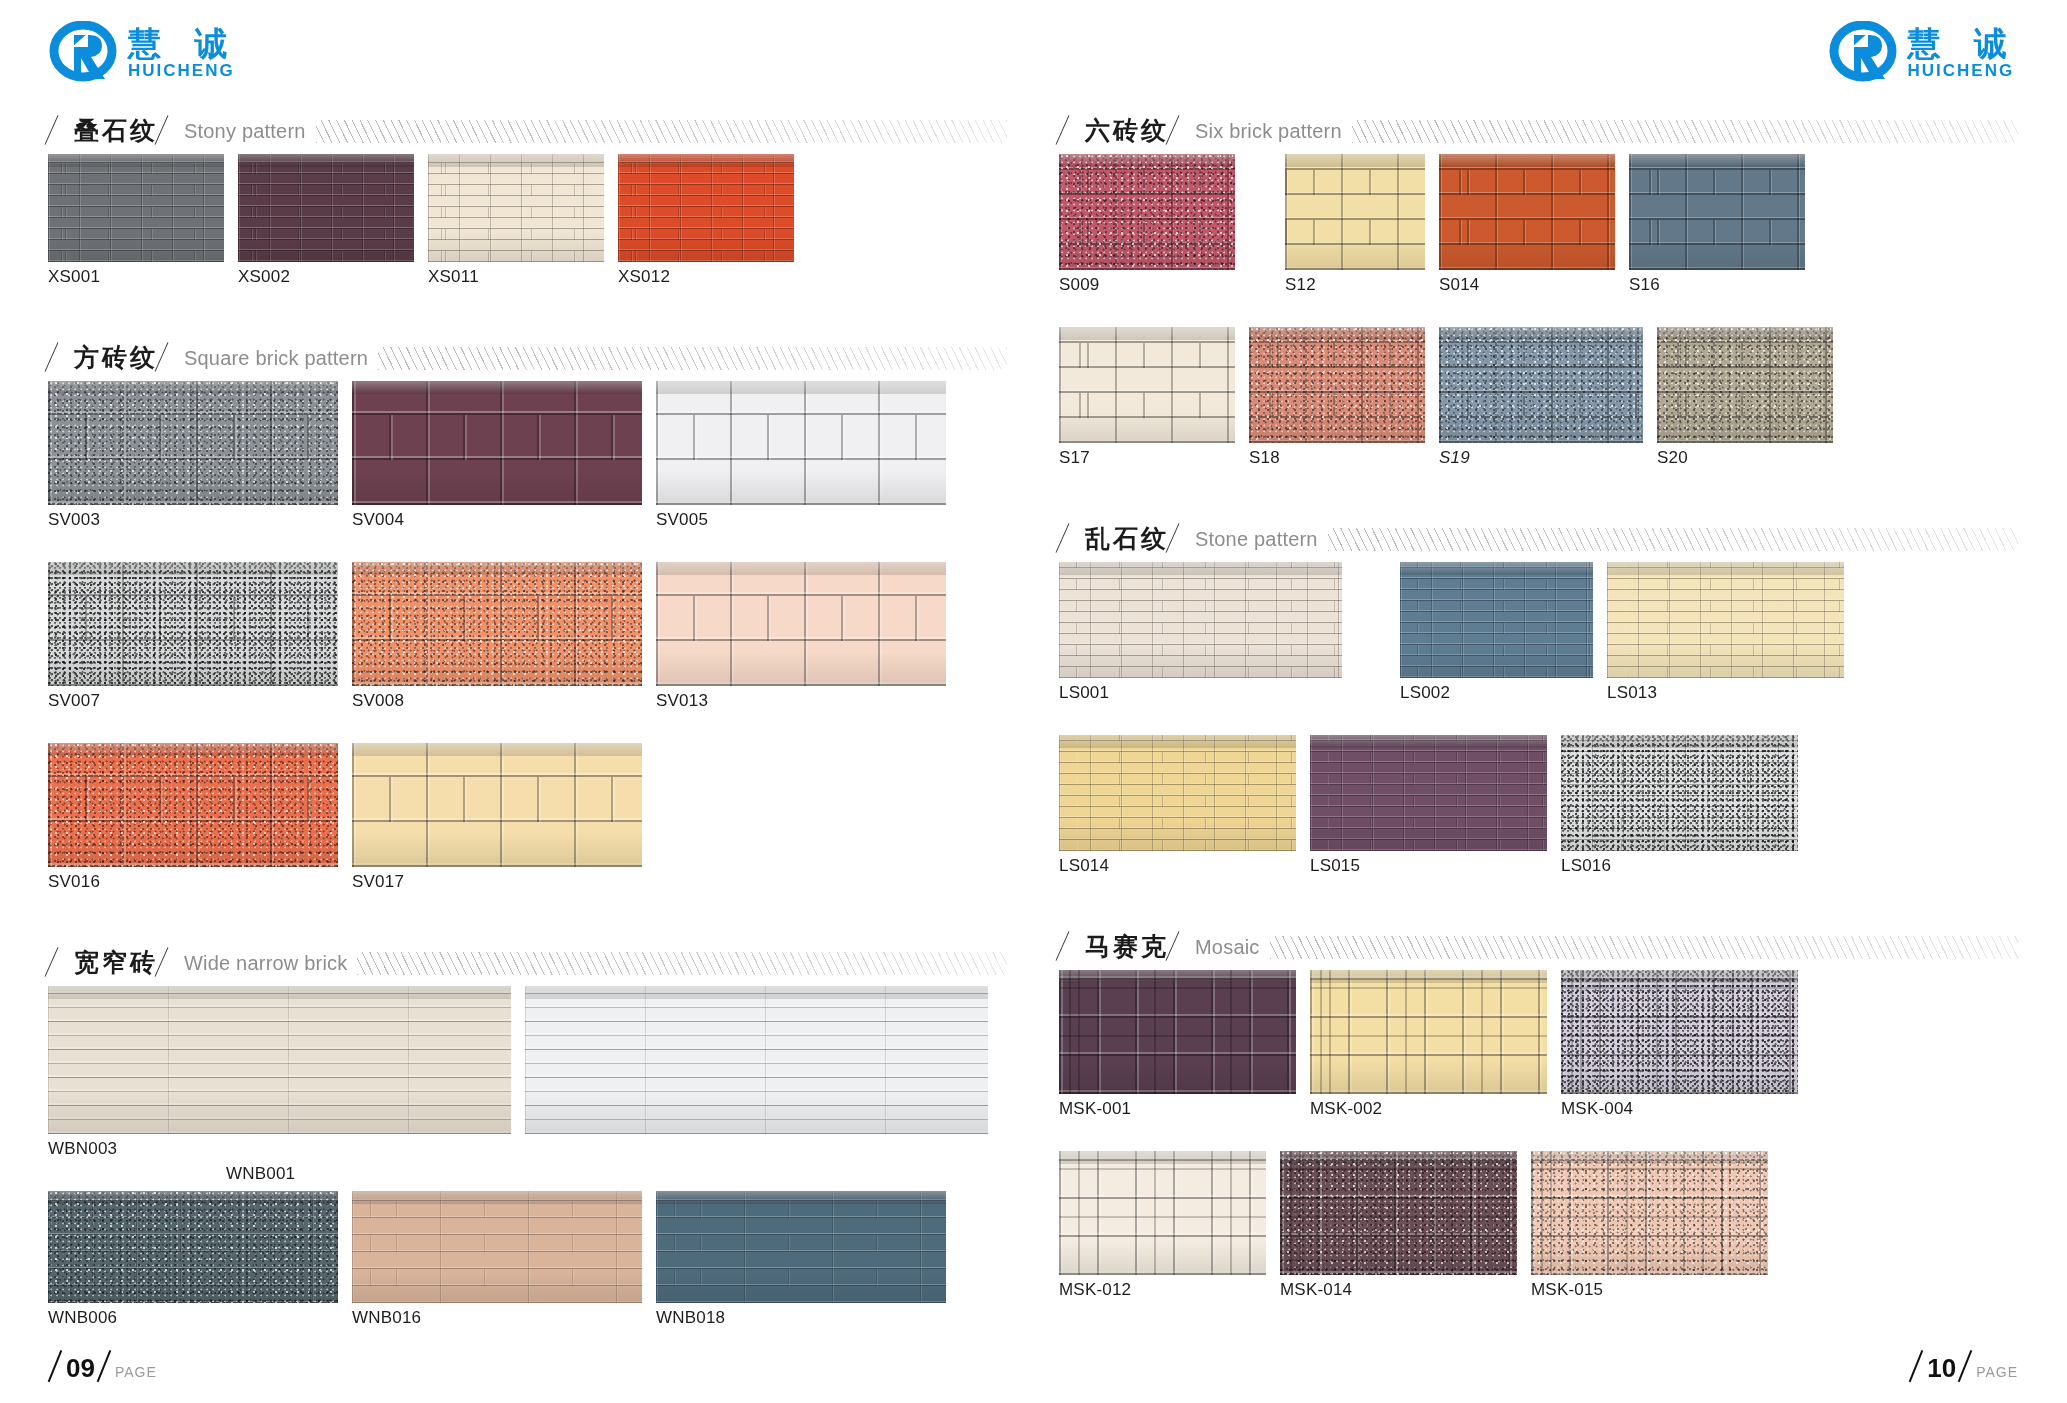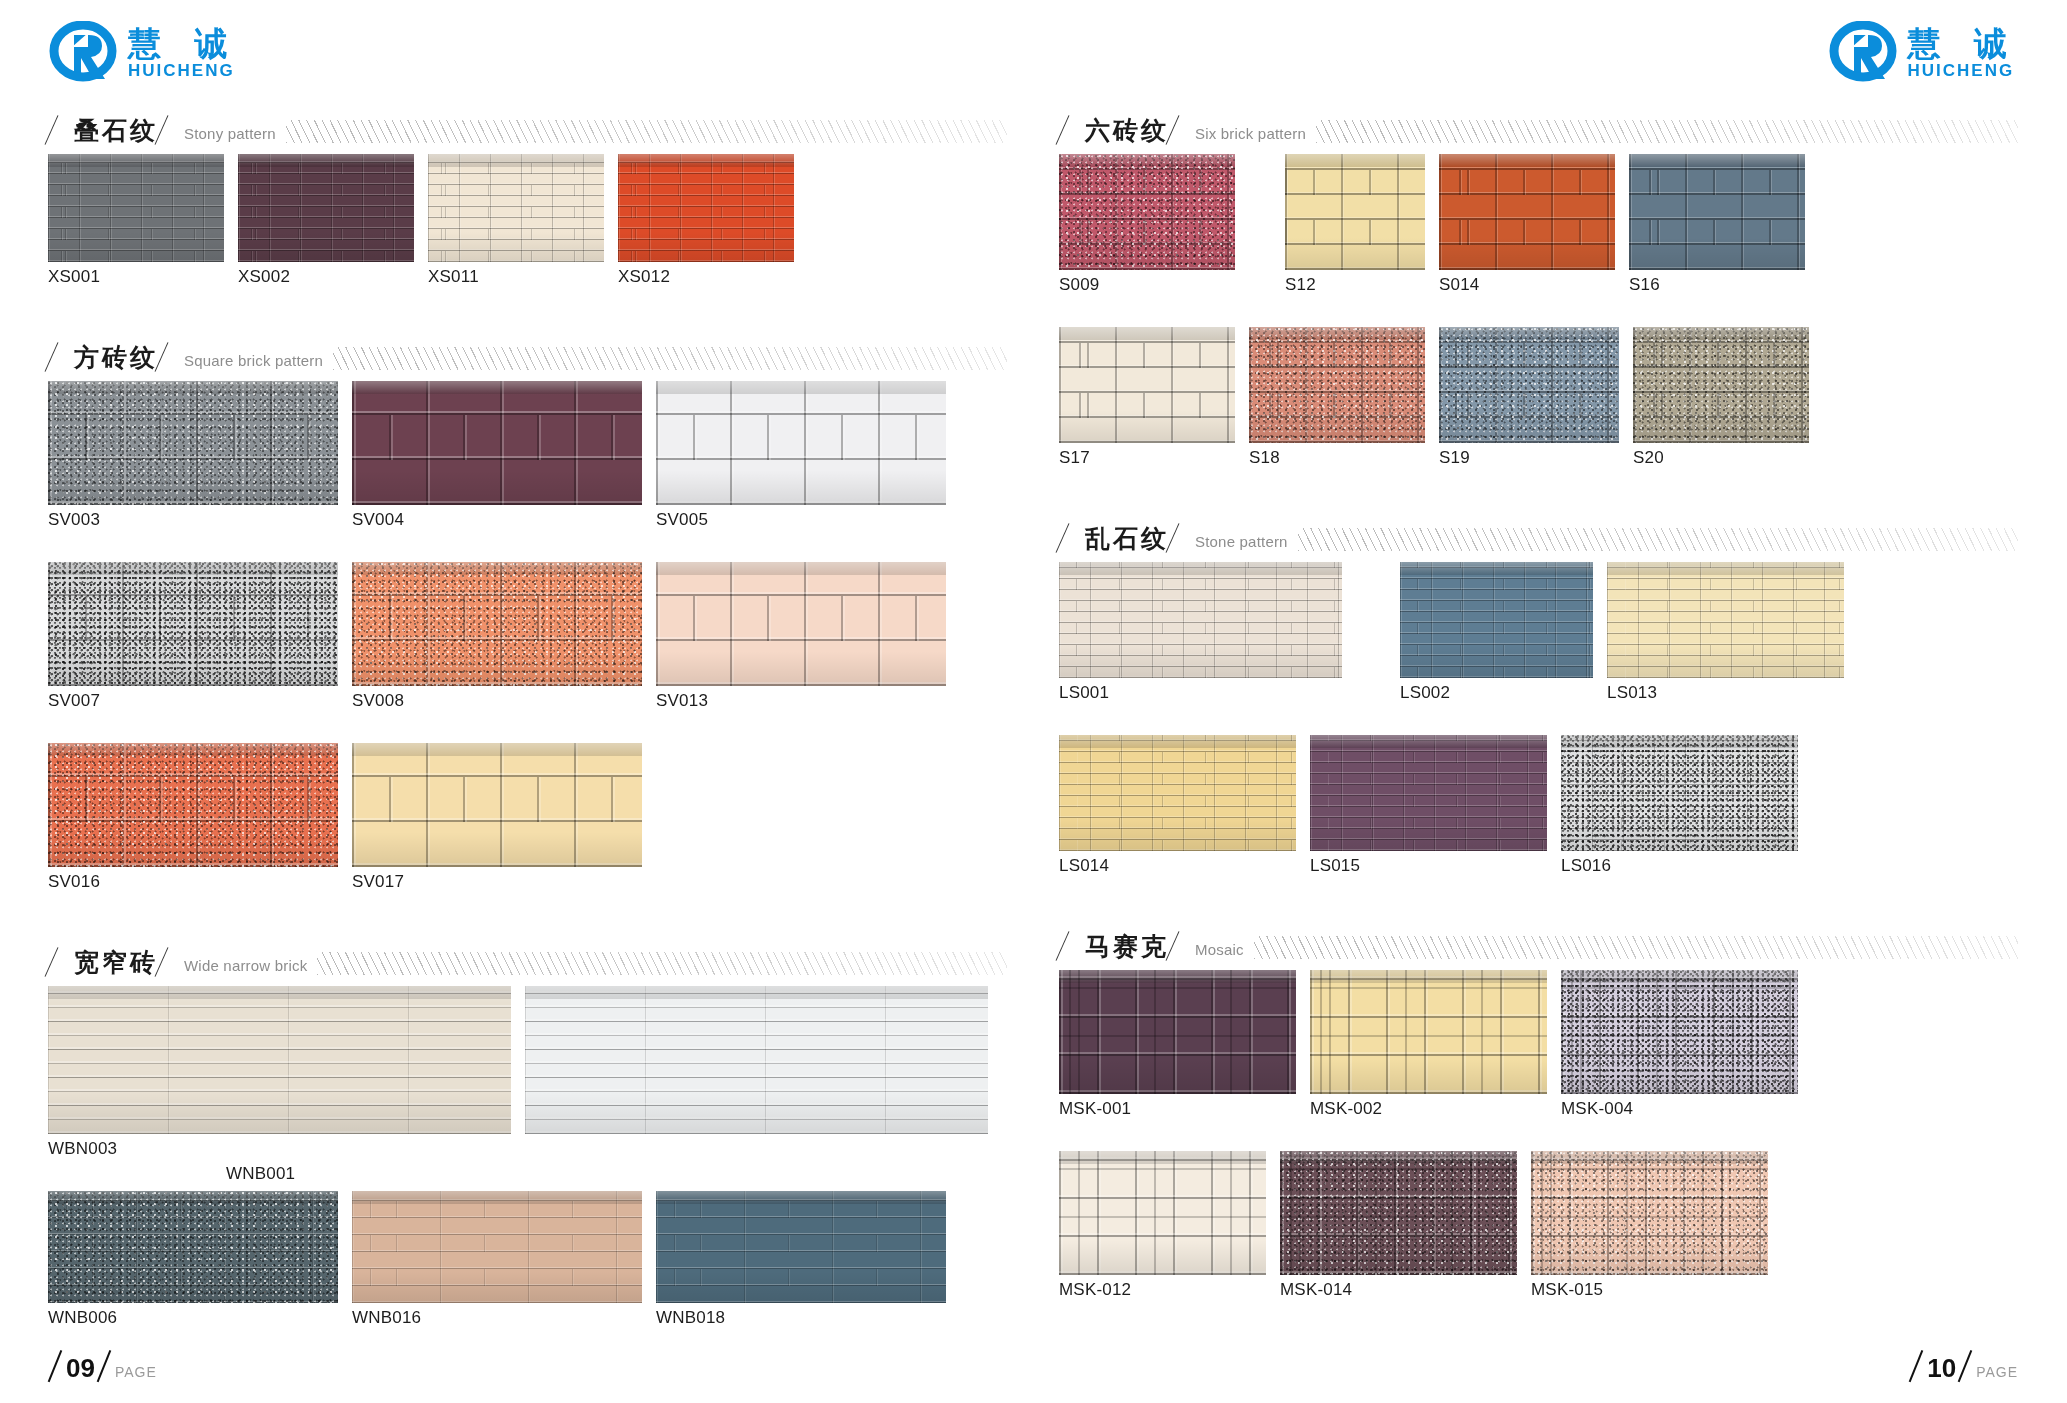--- a/index.html
+++ b/index.html
@@ -34,21 +34,21 @@
   .sl { width: 26px; height: 34px; flex: 0 0 auto; position: relative; }
   .sl::after {
     content:""; position:absolute; left:3px; top:2px; width:1px; height:32px;
     background:#3a3a3a; transform: rotate(24deg); transform-origin: 50% 50%;
   }
   .sec-cn {
     font-size: 25px; font-weight: 700; color: #1b1b1b; letter-spacing: 3px;
     font-family:"DejaVu Sans", sans-serif; white-space: nowrap; line-height: 1; padding-bottom: 3px;
   }
   .sec-en {
-    font-size: 15px; color: #8d8d8d; letter-spacing: 0.2px; white-space: nowrap;
+    font-size: 20px; color: #8d8d8d; letter-spacing: 0.2px; white-space: nowrap;
     line-height: 1; padding-bottom: 5px; font-family:"Liberation Sans", sans-serif;
   }
   .hatch {
     flex: 1 1 auto; height: 23px; margin-left: 10px; margin-bottom: 3px;
     background-image: repeating-linear-gradient(64deg,
         #b9b9b9 0px, #b9b9b9 1px, rgba(255,255,255,0) 1px, rgba(255,255,255,0) 7px);
     -webkit-mask-image: linear-gradient(90deg, rgba(0,0,0,1) 0%, rgba(0,0,0,.75) 55%, rgba(0,0,0,.35) 100%);
             mask-image: linear-gradient(90deg, rgba(0,0,0,1) 0%, rgba(0,0,0,.75) 55%, rgba(0,0,0,.35) 100%);
   }
 
@@ -444,21 +444,21 @@
             <div class="cap">S17</div>
           </div>
           <div class="cell" style="width: 176px;">
             <div class="swatch t-six" style="height: 116px; background-color: rgb(217, 139, 119);">
               <div class="topcap"></div>
               <div class="spk"></div>
               <div class="lit"></div>
             </div>
             <div class="cap">S18</div>
           </div>
-          <div class="cell" style="width: 180px;">
+          <div class="cell" style="width: 204px; font-style: italic;">
             <div class="swatch t-six" style="height: 116px; background-color: rgb(131, 151, 168);">
               <div class="topcap"></div>
               <div class="spk"></div>
               <div class="lit"></div>
             </div>
             <div class="cap">S19</div>
           </div>
           <div class="cell" style="width: 176px;">
             <div class="swatch t-six" style="height: 116px; background-color: rgb(176, 168, 147);">
               <div class="topcap"></div>

